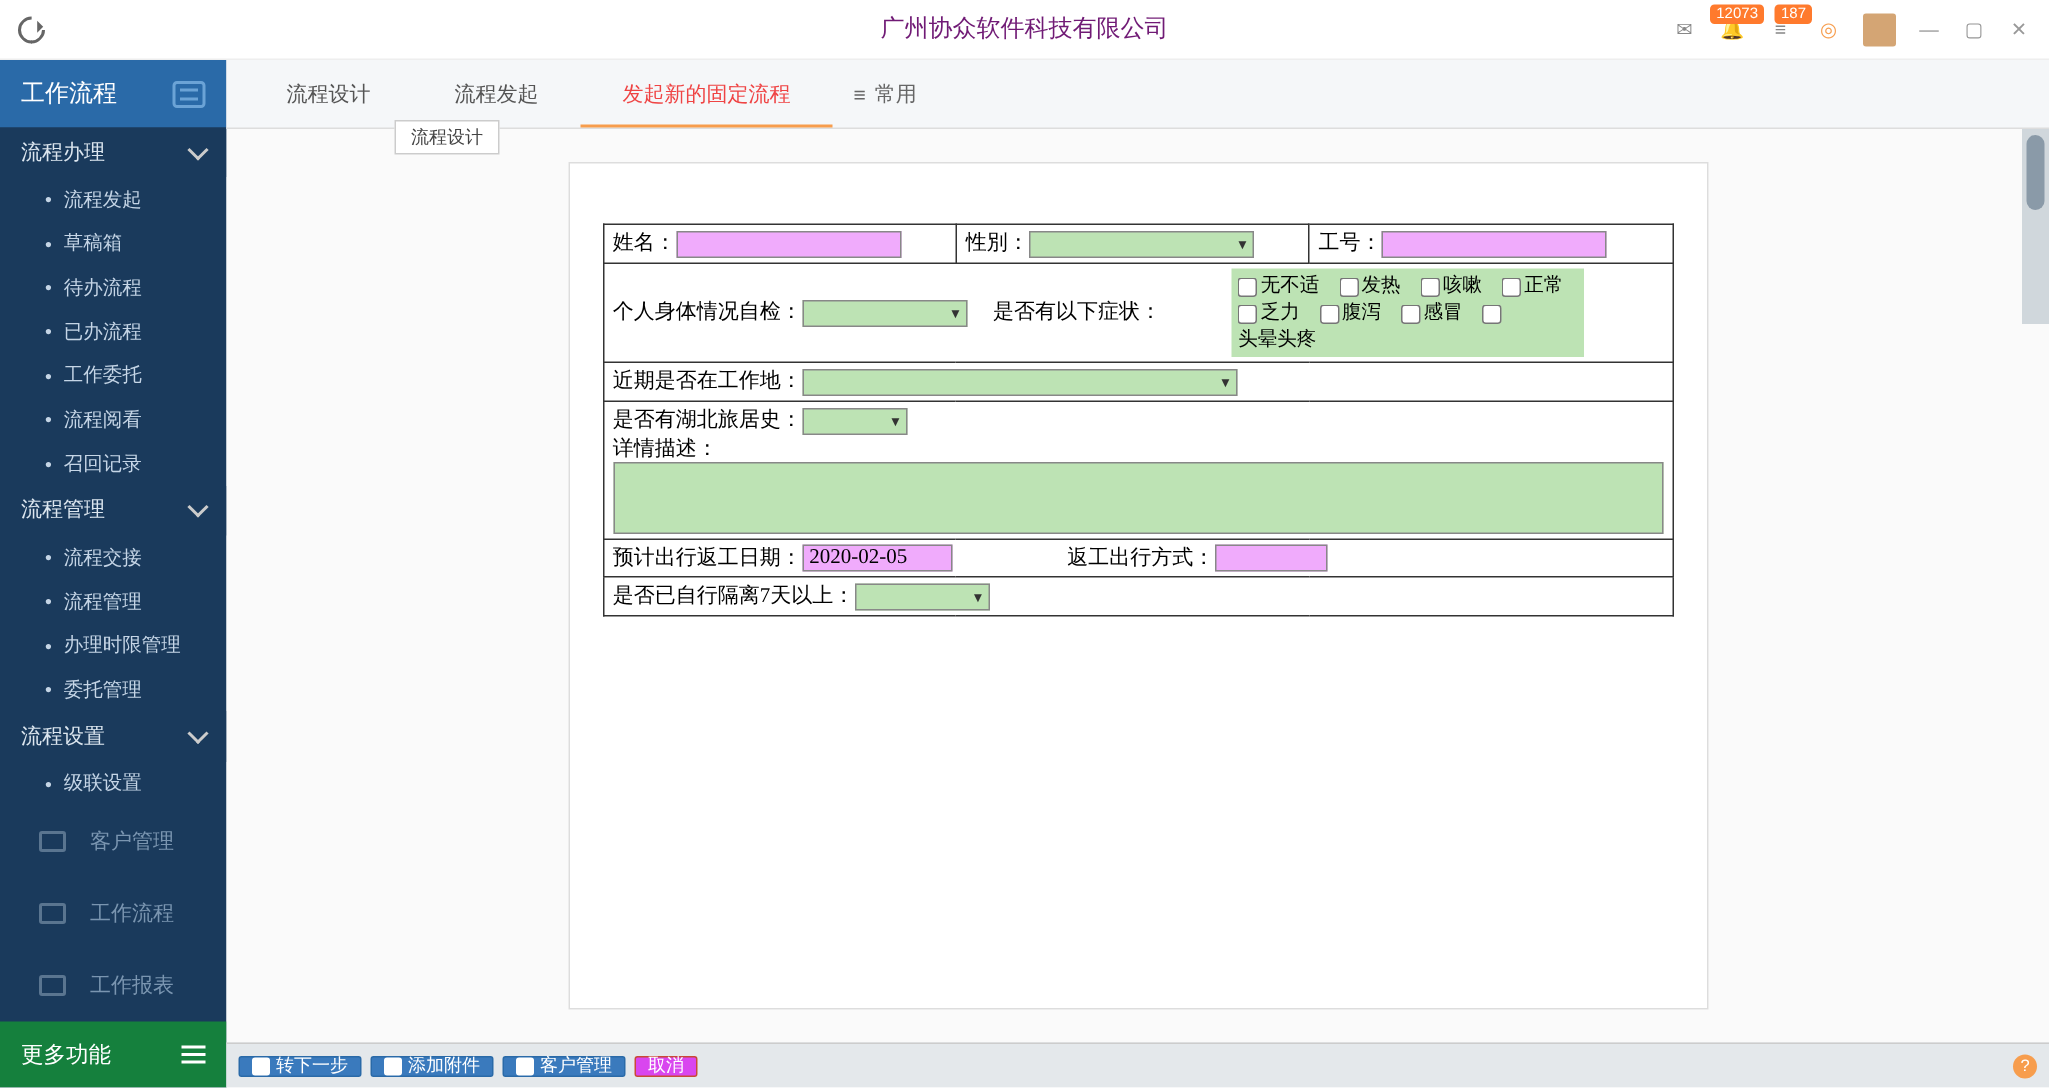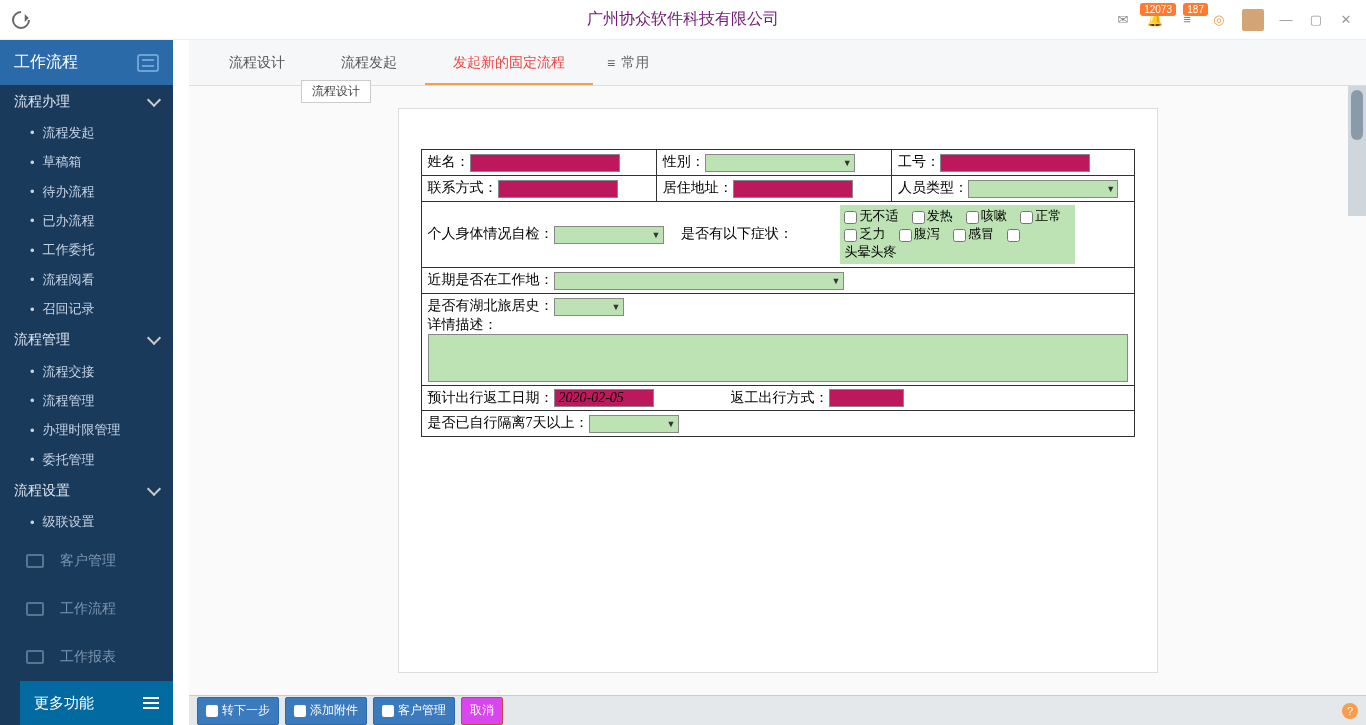--- a/index.html
+++ b/index.html
@@ -10,61 +10,61 @@
 .titlebar-center { position:absolute; left:50%; transform:translateX(-50%); font-size:16px; color:#701a75; }
 .titlebar-right { display:flex; align-items:center; gap:14px; }
 .reload-icon { width:18px; height:18px; border:2px solid #666; border-radius:50%; border-top-color:transparent; transform:rotate(45deg); cursor:pointer; position:relative;}
 .reload-icon::after{content:'';position:absolute;top:-4px;right:-1px;border:4px solid transparent;border-bottom-color:#666;transform:rotate(45deg);}
 .ticon { width:18px; height:18px; cursor:pointer; color:#888; position:relative; display:flex;align-items:center;justify-content:center;}
 .badge { position:absolute; top:-8px; right:-12px; background:#ff7a2d; color:#fff; font-size:10px; padding:1px 4px; border-radius:3px; }
 .avatar { width:22px; height:22px; background:#d4a574; border-radius:2px; }
 .winbtn { width:16px; height:16px; display:flex; align-items:center; justify-content:center; color:#999; cursor:pointer;}
 
 .main { display:flex; height:685px; }
-.sidebar { width:173px; background:#1a3a5c; color:#dce6ef; display:flex; flex-direction:column; }
+.sidebar { width:151px; background:#1a3a5c; color:#dce6ef; display:flex; flex-direction:column; }
 .side-header { height:46px; background:#2a6aa8; display:flex; align-items:center; justify-content:space-between; padding:0 14px; font-size:16px; color:#fff;}
 .side-header-icon{ width:22px;height:18px;border:2px solid #6ba3d6;border-radius:3px;position:relative;}
 .side-header-icon::before,.side-header-icon::after{content:'';position:absolute;left:3px;right:3px;height:2px;background:#6ba3d6;}
 .side-header-icon::before{top:3px;} .side-header-icon::after{top:9px;}
 .side-group { height:34px; display:flex; align-items:center; justify-content:space-between; padding:0 14px; font-size:14px; background:#1a3a5c; cursor:pointer;}
 .side-item { height:30px; display:flex; align-items:center; padding-left:30px; font-size:13px; cursor:pointer; color:#c5d5e6;}
 .side-item::before{content:'•'; margin-right:8px;}
 .side-bottom{ margin-top:auto;}
 .side-big{ height:48px; display:flex; align-items:center; padding-left:26px; gap:16px; color:#7a95b0; cursor:pointer; font-size:14px;}
 .side-big .bicon{width:18px;height:14px;border:2px solid #5a7590;border-radius:2px;}
-.side-more{ height:44px; background:#0369a1; display:flex; align-items:center; justify-content:space-between; padding:0 14px; color:#fff; font-size:15px; cursor:pointer;margin-left:20px;}
+.side-more{ height:44px; background:#15803d; display:flex; align-items:center; justify-content:space-between; padding:0 14px; color:#fff; font-size:15px; cursor:pointer;}
 .chev{ width:10px;height:10px;border-right:2px solid #ccc;border-bottom:2px solid #ccc;transform:rotate(45deg);margin-top:-4px;}
 .hamburger{width:16px;display:flex;flex-direction:column;gap:3px;}
 .hamburger span{height:2px;background:#fff;}
 
-.content{ flex:1; display:flex; flex-direction:column; background:#fafafa; position:relative;margin-left:16px;}
+.content{ flex:1; display:flex; flex-direction:column; background:#fafafa; position:relative;}
 .tabs{ height:46px; display:flex; align-items:stretch; background:#f5f7f9; border-bottom:1px solid #ddd; padding-left:12px;}
 .tab{ padding:0 28px; display:flex; align-items:center; font-size:14px; color:#555; cursor:pointer; position:relative;}
 .tab.active{ color:#ef4444; }
 .tab.active::after{content:'';position:absolute;bottom:0;left:0;right:0;height:2px;background:#f79d4d;}
 .tab-more{display:flex;align-items:center;gap:6px;padding:0 14px;font-size:14px;color:#666;cursor:pointer;}
 .tooltip{position:absolute;top:40px;left:112px;background:#fff;border:1px solid #ccc;padding:2px 10px;font-size:12px;color:#444;z-index:10;}
 
 .form-area{ flex:1; overflow:auto; padding:22px; display:flex; justify-content:center;}
 .form-paper{ width:760px; background:#fff; border:1px solid #ddd; padding:40px 22px 60px;}
 .form-title{ text-align:center; font-size:28px; font-family:"SimSun",serif; margin-bottom:30px;}
 .ftable{ width:100%; border-collapse:collapse;}
 .ftable td{ border:1px solid #333; padding:3px 6px; font-size:14px; font-family:"SimSun",serif; vertical-align:top;}
-.ginput{ background:#be185d; border:1px solid #888; height:18px; display:inline-block; vertical-align:middle;font-style:italic;}
+.ginput{ background:#f0abfc; border:1px solid #888; height:18px; display:inline-block; vertical-align:middle;}
 .ginput.w150{width:150px;} .ginput.w120{width:120px;} .ginput.w100{width:100px;} .ginput.w80{width:75px;}
 .gsel{ background:#bde3b4; border:1px solid #888; height:18px; display:inline-flex; align-items:center; justify-content:flex-end; padding-right:2px;}
 .gsel::after{content:'▼';font-size:9px;color:#333;}
 .gsel.w150{width:150px;} .gsel.w120{width:110px;} .gsel.w60{width:70px;} .gsel.w280{width:290px;} .gsel.w90{width:90px;}
 .gtext{ background:#bde3b4; border:1px solid #888; width:100%; height:48px; display:block;}
 .checks{ background:#bde3b4; padding:2px 4px; font-size:13px; display:inline-block; line-height:1.4;}
 .checks label{margin-right:10px; white-space:nowrap;}
 .checks input{vertical-align:middle;margin-right:2px;}
 
 .footer{ height:30px; background:#e4e8eb; border-top:1px solid #ccc; display:flex; align-items:center; padding:0 8px; gap:6px;}
-.fbtn{ height:28px; padding:0 8px; border:1px solid #2a6aa8; background:#3a7abd; color:#fff; font-size:12px; display:flex; align-items:center; gap:4px; cursor:pointer; border-radius:2px;}
+.fbtn{ height:14px; padding:0 8px; border:1px solid #2a6aa8; background:#3a7abd; color:#fff; font-size:12px; display:flex; align-items:center; gap:4px; cursor:pointer; border-radius:2px;}
 .fbtn.cancel{background:#d946ef;border-color:#c84a36;}
 .fbtn .fi{width:12px;height:12px;background:#fff;border-radius:2px;}
 .help-icon{margin-left:auto;width:16px;height:16px;border-radius:50%;background:#f79d4d;color:#fff;display:flex;align-items:center;justify-content:center;font-size:11px;cursor:pointer;}
 .rightbar{ position:absolute; right:0; top:46px; width:18px; height:130px; background:#d0d7dc;}
 .rightbar::before{content:'';position:absolute;top:4px;left:3px;width:12px;height:50px;background:#8a9aa8;border-radius:6px;}
 </style>
 </head>
 <body>
 
 <div class="titlebar">
@@ -152,25 +152,20 @@
     <div class="rightbar"></div>
 
     <div class="form-area">
       <div class="form-paper">
         <table class="ftable">
           <tbody>
               <tr>
             <td style="width:33%"><span>姓名：</span><span class="ginput w150"></span></td>
             <td style="width:33%"><span>性別：</span><span class="gsel w150"></span></td>
             <td><span>工号：</span><span class="ginput w150"></span></td>
-          </tr>
-          <tr>
-            <td><span>联系方式：</span><span class="ginput w120"></span></td>
-            <td><span>居住地址：</span><span class="ginput w120"></span></td>
-            <td><span>人员类型：</span><span class="gsel w150"></span></td>
           </tr>
           <tr>
             <td colspan="3" style="padding:0;">
               <div style="display:flex;">
                 <div style="flex:0 0 58%; padding:3px 6px; display:flex; align-items:center;">
                   <div><span>个人身体情况自检：</span><span class="gsel w120"></span>
                   &nbsp;&nbsp;&nbsp;&nbsp;<span>是否有以下症状：</span></div>
                 </div>
                 <div style="flex:1;padding:3px 6px;">
                   <div class="checks">

